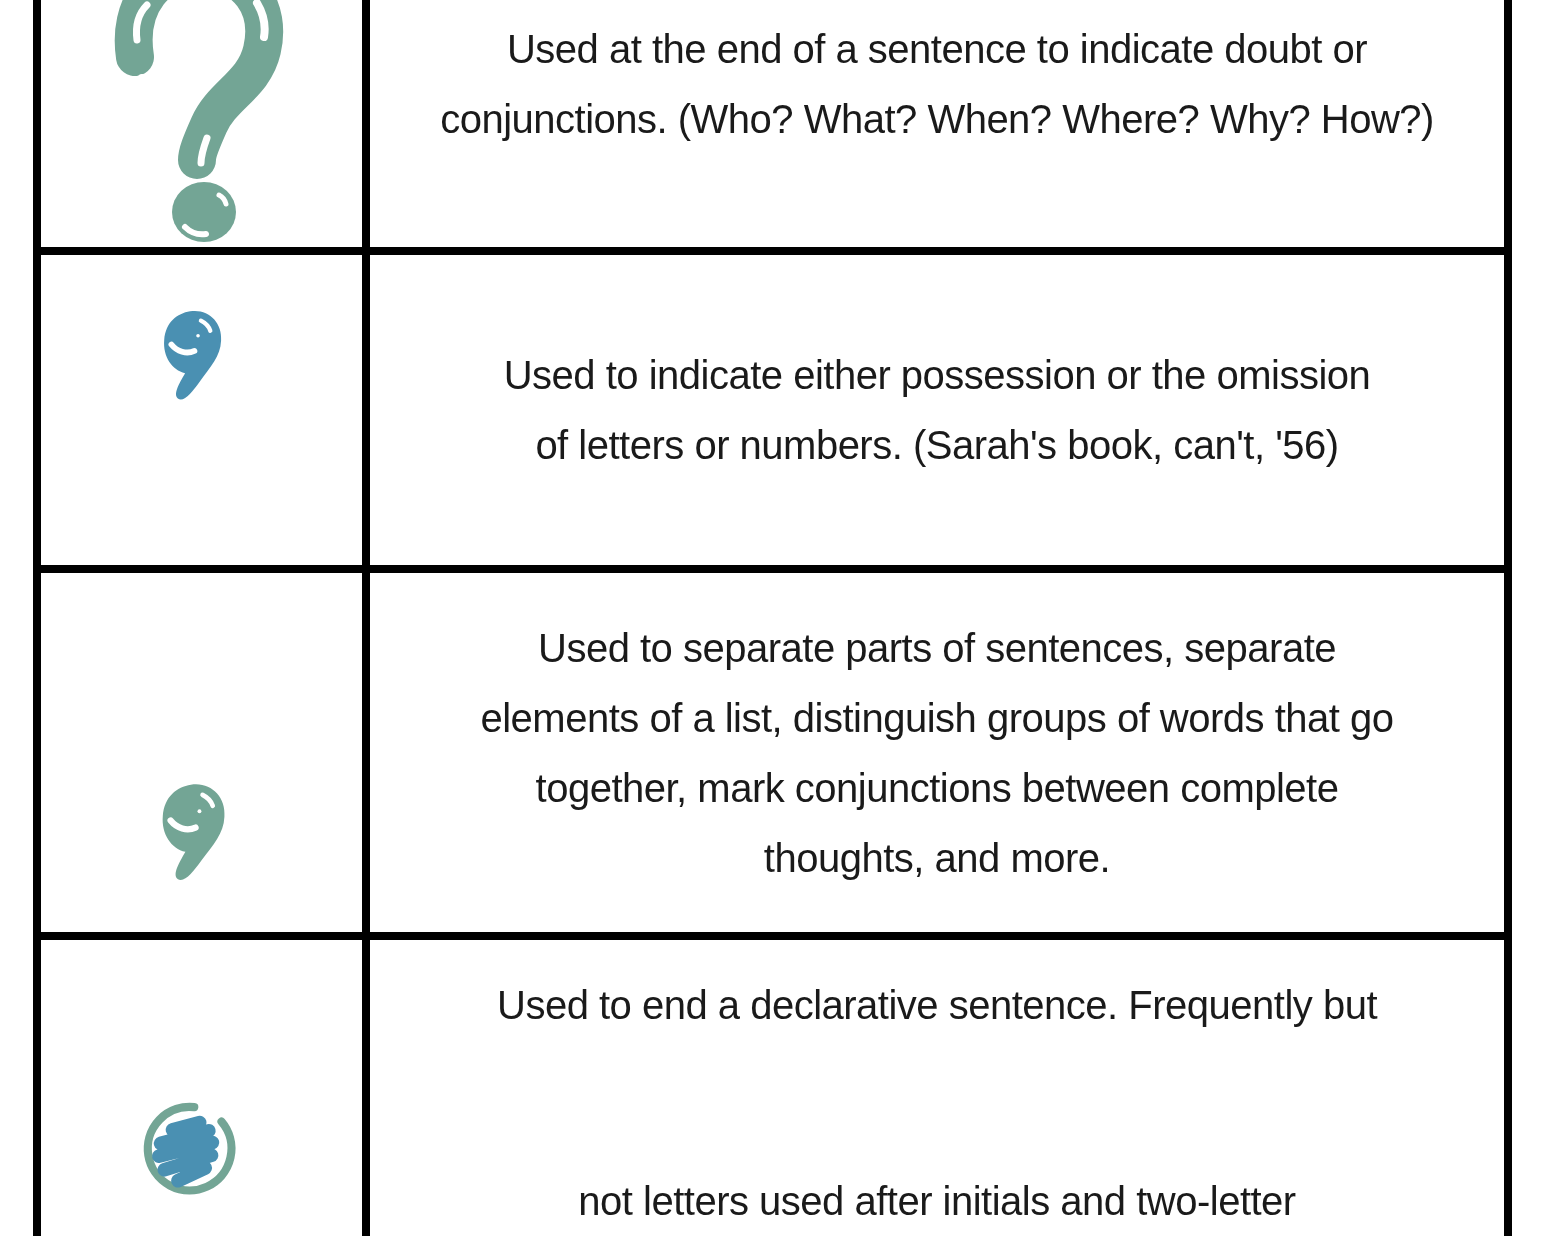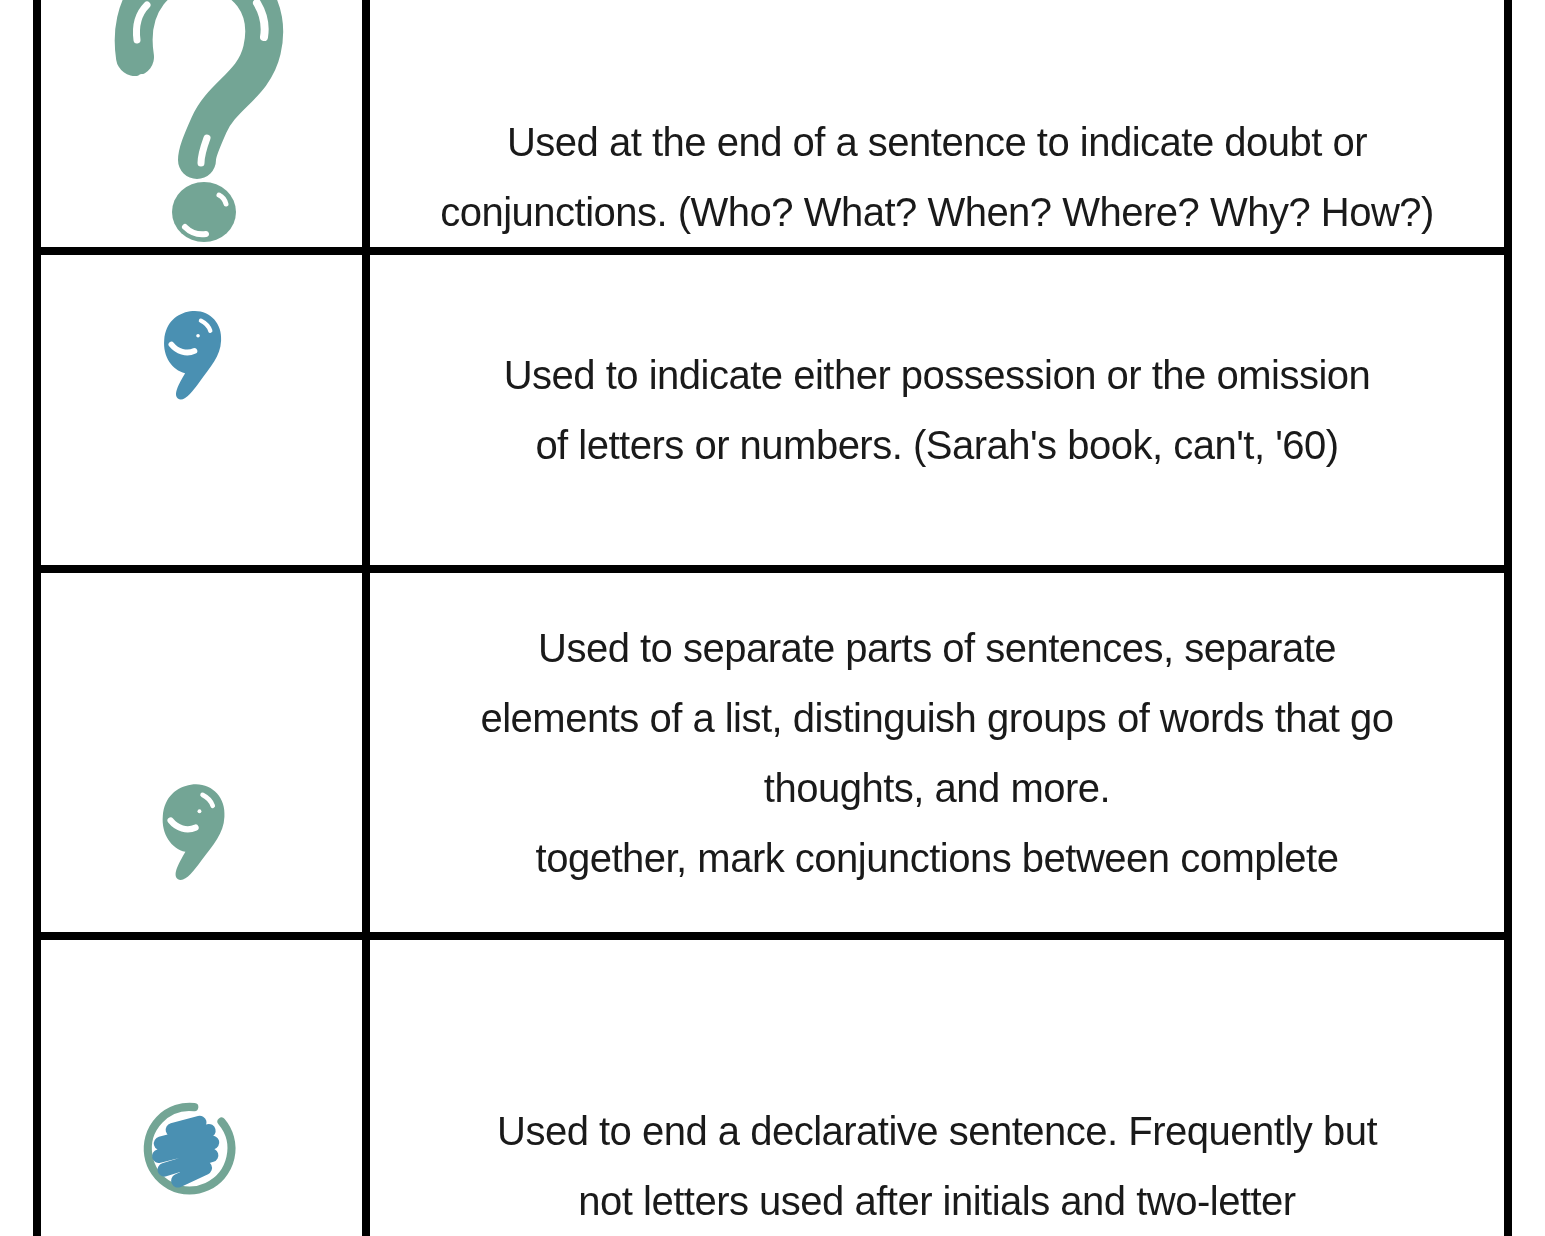--- a/index.html
+++ b/index.html
@@ -45,22 +45,22 @@
     display:flex;flex-direction:column;
     justify-content:center;align-items:center;
     text-align:center;
     font-size:40px;line-height:70px;letter-spacing:-0.5px;
     font-stretch:condensed;
     color:var(--text);
     box-sizing:border-box;
     padding:0 10px;
     overflow:hidden;
   }
-  .r1 .text-cell{justify-content:flex-end;padding-top:14px;}
-  .r4 .text-cell{justify-content:flex-end;padding-top:30px;}
+  .r1 .text-cell{justify-content:flex-start;padding-top:14px;}
+  .r4 .text-cell{justify-content:space-between;padding-top:30px;}
   .line{white-space:nowrap;}
   .icon{position:absolute;}
   .qm{left:66px;top:-55px;width:180px;height:300px;}
   .apostrophe{left:116px;top:52px;width:72px;height:108px;}
   .comma{left:114px;top:207px;width:78px;height:117px;}
   .period{left:96px;top:158px;width:100px;height:100px;}
   .fill-teal{fill:var(--teal)}
   .fill-blue{fill:var(--blue)}
   .fill-white{fill:#ffffff}
   .stroke-teal{stroke:var(--teal)}
@@ -95,38 +95,38 @@
     <div class="icon-cell">
       <svg class="icon apostrophe" viewBox="0 0 100 150">
         <path class="fill-blue" d="M46 6 C71 2 91 21 89 47 C88 69 75 82 59 104 C49 118 37 133 29 127 C22 121 31 106 39 92 C21 88 8 69 10 46 C12 21 28 9 46 6 Z"></path>
         <path class="stroke-white" d="M20 52 C28 62 41 66 52 61" fill="none" stroke-width="8" stroke-linecap="round"></path>
         <path class="stroke-white" d="M61 19 C67 22 72 27 74 33" fill="none" stroke-width="6" stroke-linecap="round"></path>
         <circle class="fill-white" cx="57" cy="40" r="2.5"></circle>
       </svg>
     </div>
     <div class="text-cell">
       <div class="line">Used to indicate either possession or the omission</div>
-      <div class="line">of letters or numbers. (Sarah's book, can't, '60)</div>
+      <div class="line">of letters or numbers. (Sarah's book, can't, '56)</div>
     </div>
   </div>
 
   <div class="row r3">
     <div class="icon-cell">
       <svg class="icon comma" viewBox="0 0 100 150">
         <path class="fill-teal" d="M46 6 C71 2 91 21 89 47 C88 69 75 82 59 104 C49 118 37 133 29 127 C22 121 31 106 39 92 C21 88 8 69 10 46 C12 21 28 9 46 6 Z"></path>
         <path class="stroke-white" d="M20 52 C28 62 41 66 52 61" fill="none" stroke-width="8" stroke-linecap="round"></path>
         <path class="stroke-white" d="M61 19 C67 22 72 27 74 33" fill="none" stroke-width="6" stroke-linecap="round"></path>
         <circle class="fill-white" cx="57" cy="40" r="2.5"></circle>
       </svg>
     </div>
     <div class="text-cell">
       <div class="line">Used to separate parts of sentences, separate</div>
       <div class="line">elements of a list, distinguish groups of words that go</div>
+      <div class="line">together, mark conjunctions between complete</div>
       <div class="line">thoughts, and more.</div>
-      <div class="line">together, mark conjunctions between complete</div>
     </div>
   </div>
 
   <div class="row r4">
     <div class="icon-cell">
       <svg class="icon period" viewBox="0 0 110 110">
         <path class="stroke-teal" d="M63 10 A46 46 0 1 0 93 26" fill="none" stroke-width="9" stroke-linecap="round"></path>
         <path class="stroke-blue" d="M39 35 L69 27 M26 50 L79 36 M24 64 L83 49 M30 79 L82 63 M45 91 L75 77" fill="none" stroke-width="15" stroke-linecap="round"></path>
       </svg>
     </div>

